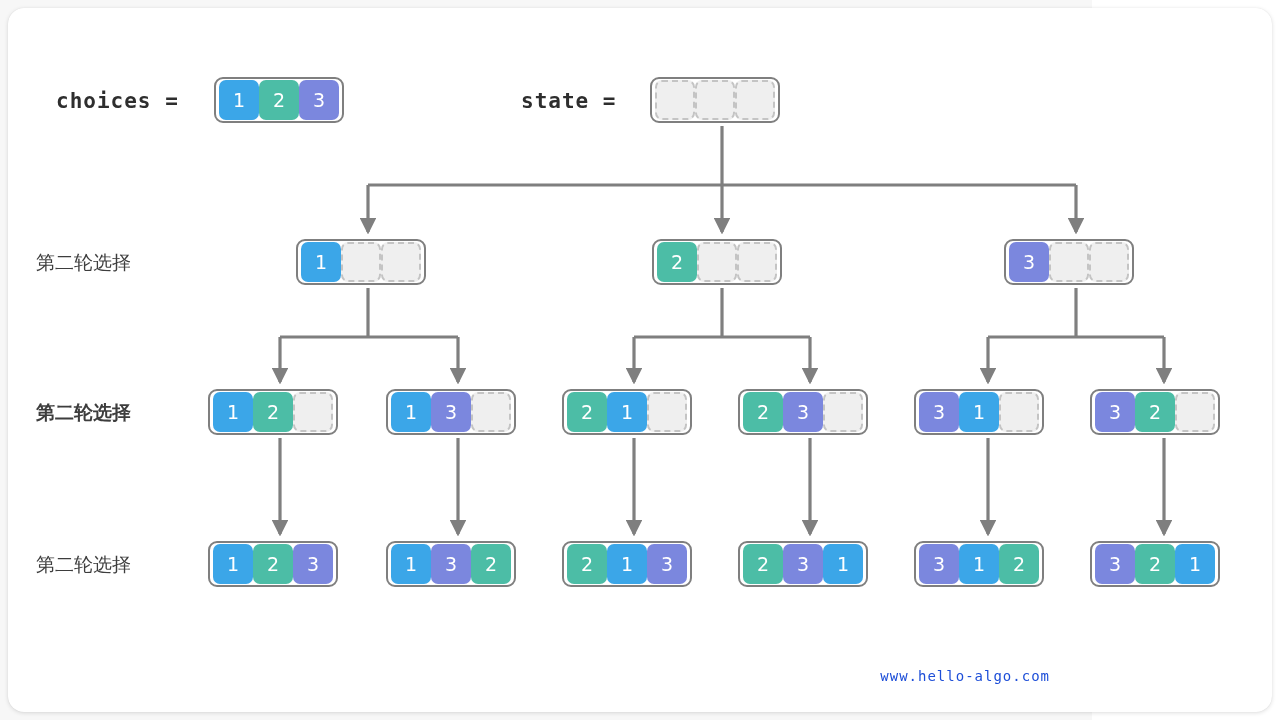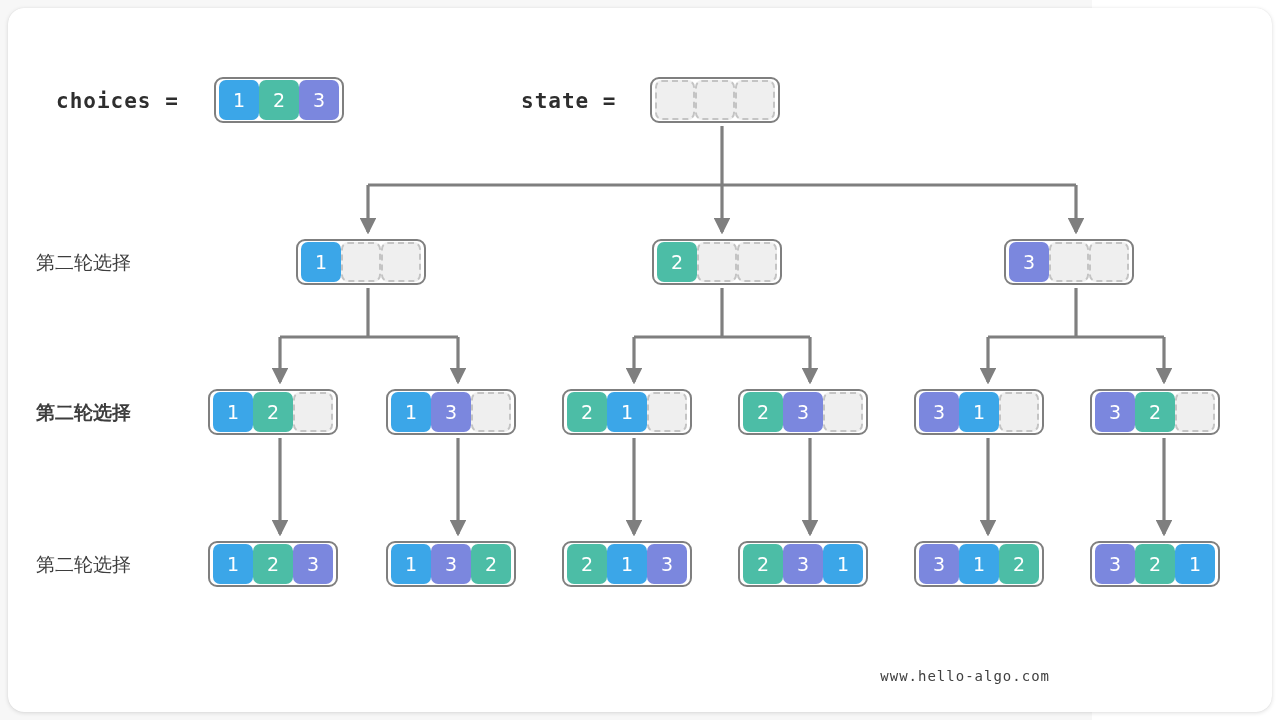--- a/index.html
+++ b/index.html
@@ -54,21 +54,21 @@
     font-size: 19px;
     color: #3d3d3d;
     white-space: nowrap;
   }
   #watermark {
     position: absolute;
     right: 42px;
     bottom: 36px;
     font-family: "DejaVu Sans Mono", "Liberation Mono", monospace;
     font-size: 14px;
-    color: #404040;
+    color: #1d4ed8;
     letter-spacing: 1px;
     white-space: nowrap;
   }
 
   
   .array {
     position: absolute;
     display: flex;
     flex-direction: row;
     align-items: center;

